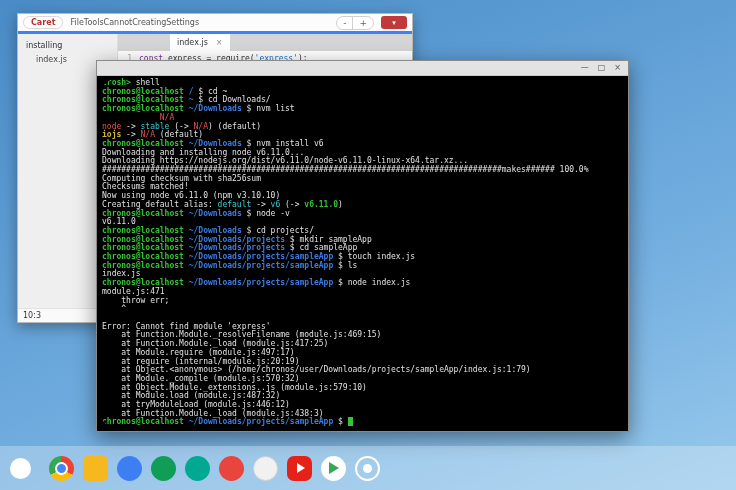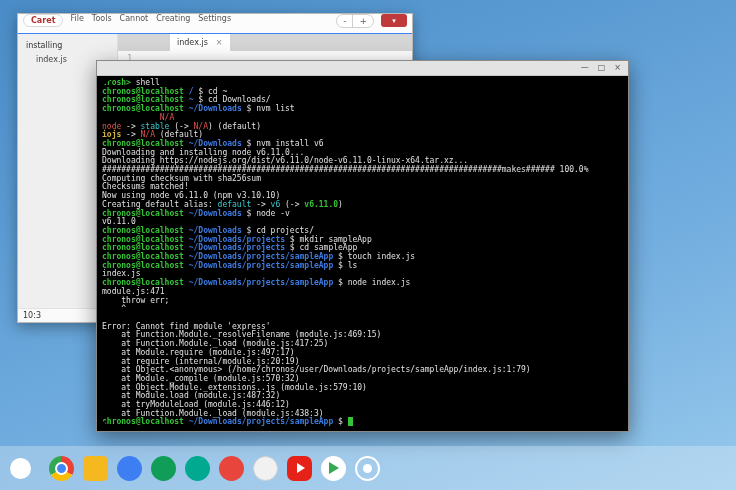--- a/index.html
+++ b/index.html
@@ -2,23 +2,23 @@
 <html><head>
 <meta charset="utf-8">
 <style>
   *{margin:0;padding:0;box-sizing:border-box;}
   html,body{width:736px;height:490px;overflow:hidden;}
   body{font-family:"DejaVu Sans",sans-serif;position:relative;background:#000;}
   .desktop{position:absolute;inset:0;background:linear-gradient(160deg,#4a8cc7 0%,#5b9bd3 30%,#74afe0 65%,#97c9ec 100%);}
 
   
   .caret-window{position:absolute;left:17px;top:13px;width:396px;height:310px;background:#fff;border:1px solid #b9b9b9;box-shadow:0 4px 14px rgba(0,0,0,.35);display:flex;flex-direction:column;z-index:1;}
-  .caret-titlebar{height:20px;background:#fcfcfc;border-bottom:1px solid #3b82f6;display:flex;align-items:flex-start;padding:0 5px;gap:7px;flex:0 0 auto;}
+  .caret-titlebar{height:20px;background:#fcfcfc;border-bottom:3px solid #3b82f6;display:flex;align-items:center;padding:0 5px;gap:7px;flex:0 0 auto;}
   .caret-app-pill{font-size:8px;color:#b0322f;border:1px solid #d8d8d8;border-radius:8px;padding:1px 7px;background:#fff;font-weight:bold;}
-  .caret-menu{display:flex;gap:8px;font-size:8px;color:#555;}
+  .caret-menu{display:flex;font-size:8px;color:#555;}
   .menu-item{cursor:default;}
   .caret-spacer{flex:1;}
   .zoom-pill{display:flex;border:1px solid #d0d0d0;border-radius:8px;overflow:hidden;font-size:9px;color:#666;background:#fff;}
   .zoom-pill span{padding:0 6px;line-height:12px;}
   .zoom-pill span:first-child{border-right:1px solid #d0d0d0;}
   .caret-dd{width:26px;height:13px;background:#c0393b;border-radius:3px;color:#fff;font-size:7px;display:flex;align-items:center;justify-content:center;cursor:pointer;}
   .caret-body{flex:1;display:flex;min-height:0;}
   .caret-sidebar{width:100px;background:#efefef;border-right:1px solid #e0e0e0;padding-top:5px;font-size:8px;color:#333;}
   .project-label{padding:2px 0 3px 8px;}
   .file-item{padding:2px 0 2px 18px;color:#444;cursor:pointer;}
@@ -109,20 +109,21 @@
       <div class="caret-main">
         <div class="tab-strip">
           <div class="tab">
             <span>index.js</span>
             <span class="tab-close">×</span>
           </div>
         </div>
         <div class="code-area">
           <div class="code-line">
             <span class="gutter">1</span>
+            <span><span class="tok-kw">const</span><span class="tok-pl"> express = require(</span><span class="tok-str">'express'</span><span class="tok-pl">);</span></span>
           </div>
         </div>
       </div>
     </div>
     <div class="caret-status">
       <span>10:3</span>
     </div>
   </div>
 
   <div class="terminal-window">

